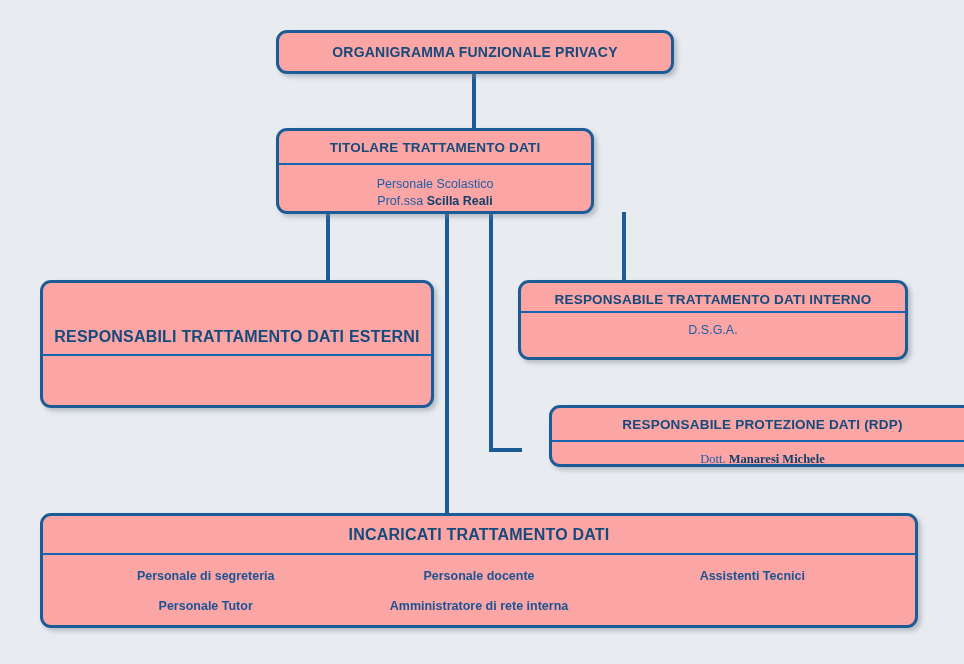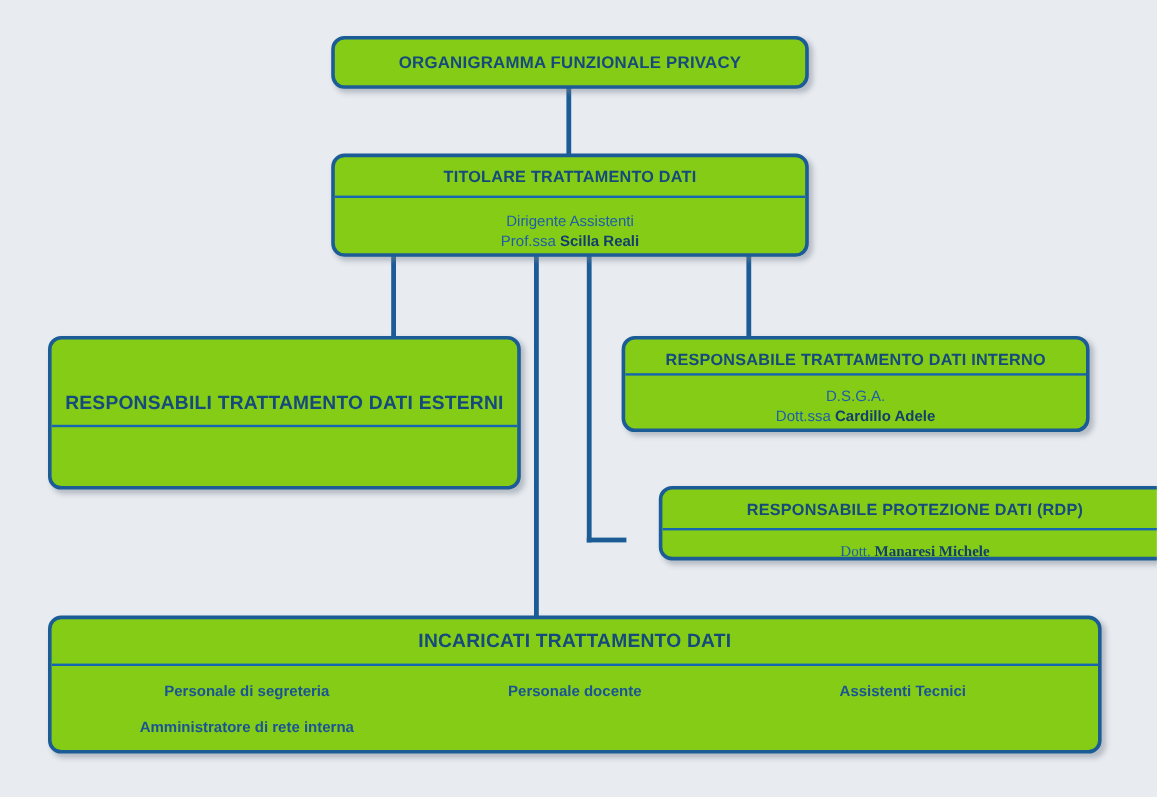--- a/index.html
+++ b/index.html
@@ -24,21 +24,21 @@
     position: absolute;
     background: #1b5c96;
     z-index: 1;
   }
   .line-v { width: 4px; }
   .line-h { height: 4px; }
 
   
   .box {
     position: absolute;
-    background: #84cc16;
+    background: #fca5a5;
     border: 3px solid #1b5c96;
     border-radius: 11px;
     box-sizing: border-box;
     z-index: 2;
     box-shadow: 3px 3px 4px rgba(120, 130, 145, 0.45);
     overflow: hidden;
   }
   .box-title-only {
     display: flex;
     align-items: center;
@@ -68,21 +68,21 @@
     left: 276px; top: 30px; width: 398px; height: 44px;
   }
   #box-root .root-label {
     font-size: 14px;
     font-weight: bold;
     color: #154a7c;
     letter-spacing: 0.2px;
   }
 
   #box-titolare {
-    left: 276px; top: 128px; width: 398px; height: 86px;
+    left: 276px; top: 128px; width: 318px; height: 86px;
   }
   #box-titolare .box-header {
     font-size: 13.5px;
     padding: 9px 0 8px;
   }
   #box-titolare .box-body {
     font-size: 12.5px;
     padding-top: 11px;
   }
 
@@ -162,49 +162,49 @@
 
   <div class="line line-v" style="left:445px; top:212px; height:303px;"></div>
 
   <div class="box box-title-only" id="box-root">
     <span class="root-label">ORGANIGRAMMA FUNZIONALE PRIVACY</span>
   </div>
 
   <div class="box" id="box-titolare">
     <div class="box-header">TITOLARE TRATTAMENTO DATI</div>
     <div class="box-body">
-      <div class="body-line">Dirigente Assistenti</div>
+      <div class="body-line">Personale Scolastico</div>
       <div class="body-line"><span>Prof.ssa </span><b>Scilla Reali</b></div>
     </div>
   </div>
 
   <div class="box" id="box-esterni">
     <div class="box-header">RESPONSABILI TRATTAMENTO DATI ESTERNI</div>
   </div>
 
   <div class="box" id="box-interno">
     <div class="box-header">RESPONSABILE TRATTAMENTO DATI INTERNO</div>
     <div class="box-body">
       <div class="body-line">D.S.G.A.</div>
-      <div class="body-line"><span>Dott.ssa </span><b>Cardillo Adele</b></div>
     </div>
   </div>
 
   <div class="box" id="box-rdp">
     <div class="box-header">RESPONSABILE PROTEZIONE DATI (RDP)</div>
     <div class="box-body">
       <div class="body-line"><span>Dott. </span><b>Manaresi Michele</b></div>
     </div>
   </div>
 
   <div class="box" id="box-incaricati">
     <div class="box-header">INCARICATI TRATTAMENTO DATI</div>
     <div class="box-body">
       <div class="incaricati-grid">
         <div class="incaricati-cell">Personale di segreteria</div>
         <div class="incaricati-cell">Personale docente</div>
         <div class="incaricati-cell">Assistenti Tecnici</div>
+        <div class="incaricati-cell">Personale Tutor</div>
         <div class="incaricati-cell">Amministratore di rete interna</div>
       </div>
     </div>
   </div>
 
 </div>
 
 </body></html>

